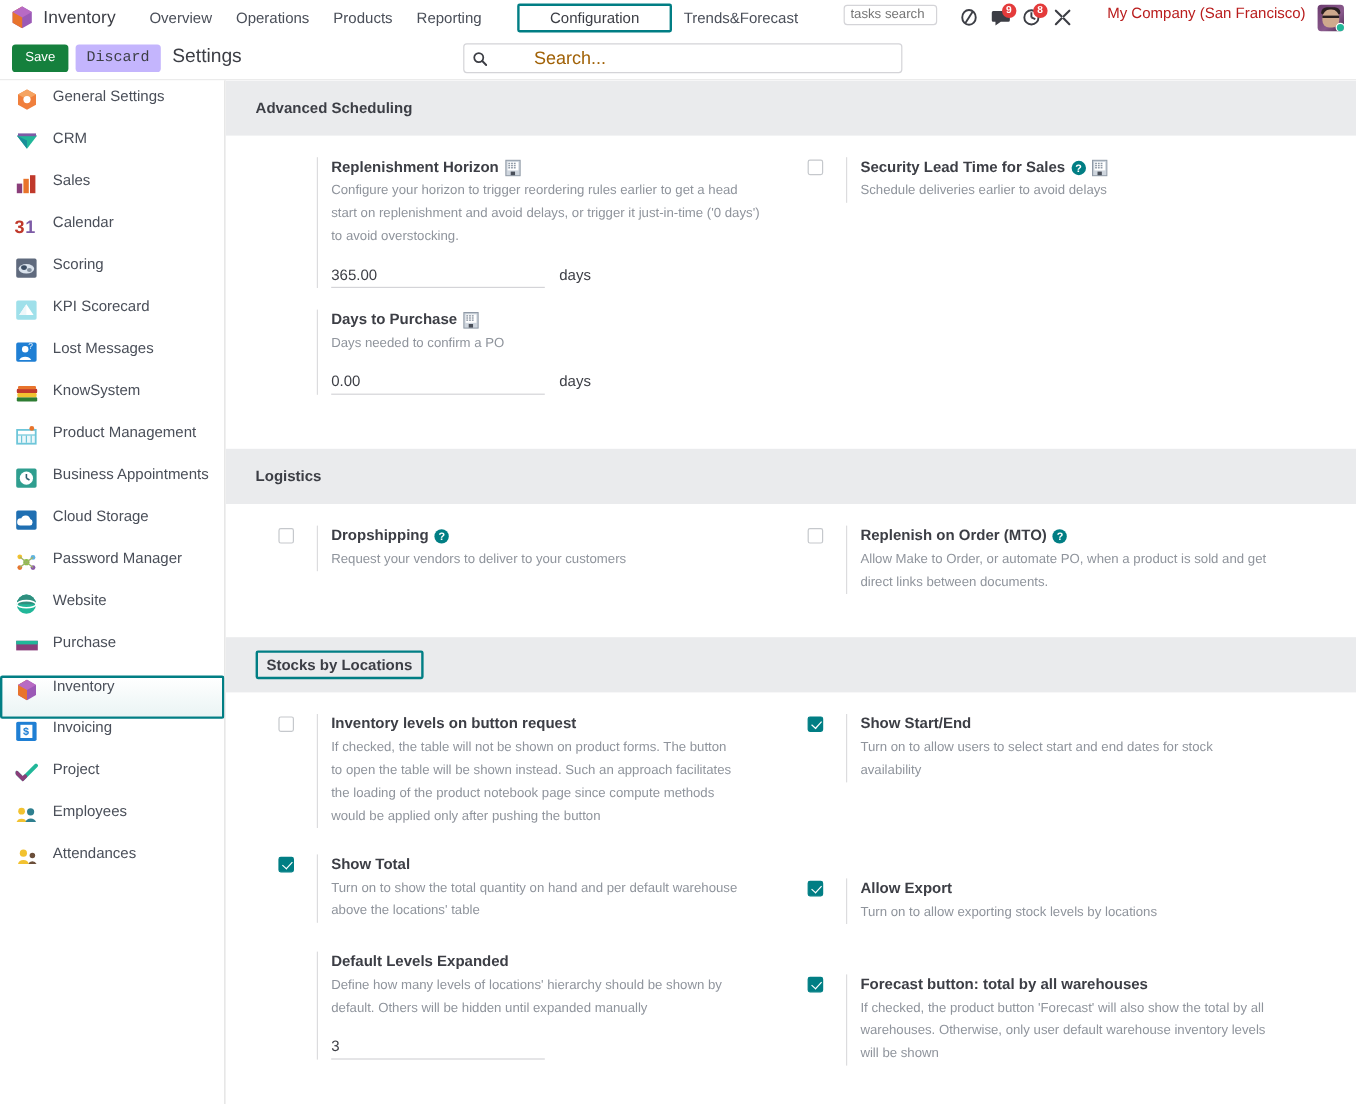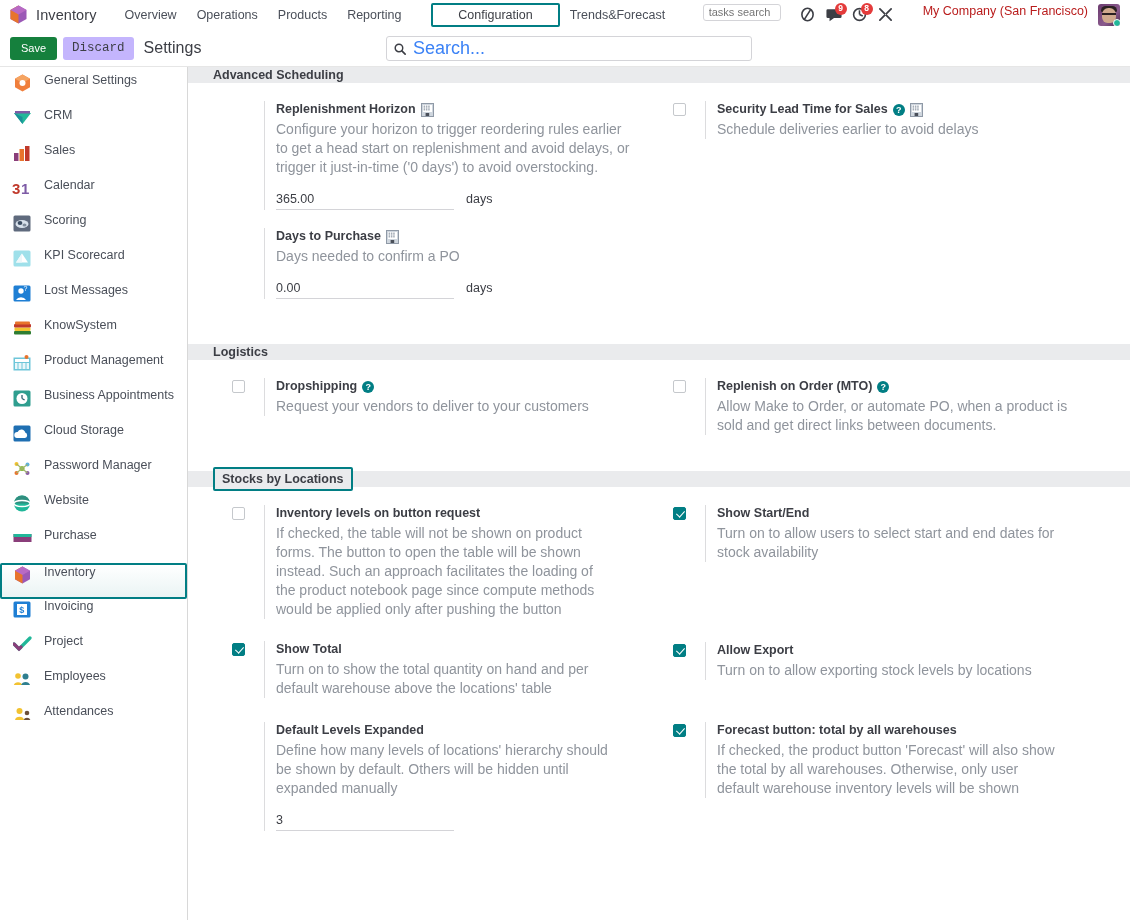--- a/index.html
+++ b/index.html
@@ -175,21 +175,21 @@
     height: 25px;
     border: 1px solid #d4d4d8;
     border-radius: 3px;
     display: flex;
     align-items: center;
     padding: 0 7px;
     background: #fff;
     cursor: text;
   }
   .searchbar .s-icon { color: #3c3e45; margin-right: 7px; display: flex; }
-  .searchbar .s-ph { font-size: 18px; color: #3b82f6; }
+  .searchbar .s-ph { font-size: 15px; color: #a16207; margin-left: 32px; }
 
   
   .body-wrap { display: flex; height: 853px; }
 
   
   .sidebar {
     width: 188px;
     flex: 0 0 188px;
     background: #ffffff;
     border-right: 1px solid #d8d8d8;
@@ -224,21 +224,21 @@
 
   
   .content {
     flex: 1 1 auto;
     background: #ffffff;
     overflow: hidden;
     position: relative;
   }
   .section-head {
     background: #eaebed;
-    height: 16px;
+    height: 46px;
     display: flex;
     align-items: center;
     padding-left: 25px;
     font-size: 12.5px;
     font-weight: bold;
     color: #3c3e45;
   }
   .section-head .hl {
     border: 2px solid #017e84;
     border-radius: 2px;
@@ -303,21 +303,21 @@
     font-size: 12.5px;
     font-weight: bold;
     color: #3c3e45;
     line-height: 17px;
     display: flex;
     align-items: center;
     flex-wrap: wrap;
     gap: 5px;
   }
   .s-help {
-    font-size: 14px;
+    font-size: 11px;
     color: #8f949c;
     line-height: 19px;
     margin-top: 2px;
     max-width: 360px;
   }
   .s-help.wide { max-width: 340px; }
 
   .q-icon {
     width: 12px; height: 12px;
     border-radius: 50%;

